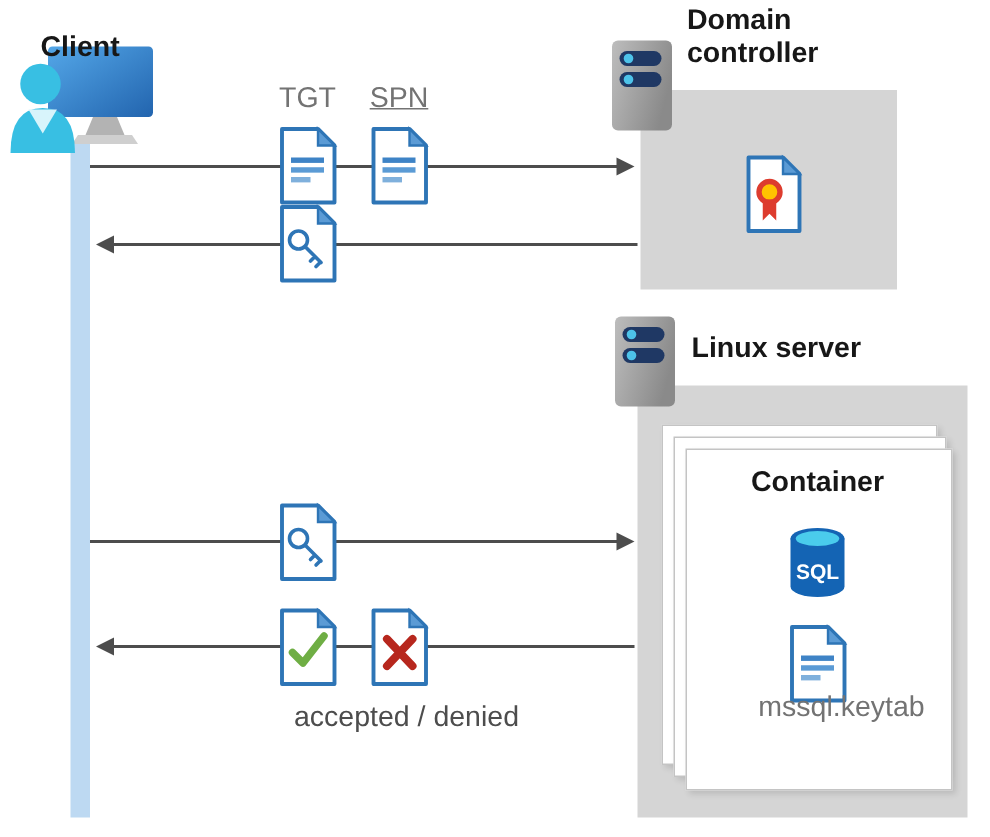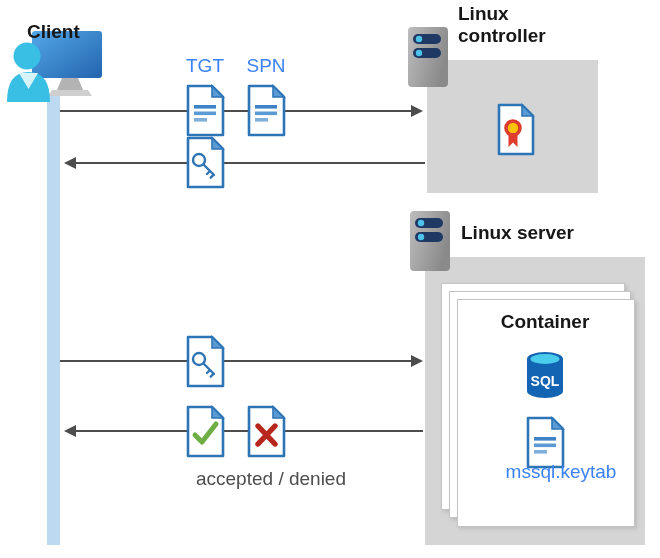--- a/index.html
+++ b/index.html
@@ -1,21 +1,21 @@
 <!DOCTYPE html>
 <html><head>
 <meta charset="utf-8">
 <style>
   html,body{margin:0;padding:0;background:#fff;}
   .canvas{
     position:relative;width:660px;height:558px;background:#fff;overflow:hidden;
     font-family:"Liberation Sans", sans-serif;
   }
   .title{font-weight:bold;font-size:19px;color:#171717;line-height:22px;}
-  .sub{font-size:19px;color:#3b82f6;text-align:center;}
+  .sub{font-size:19px;color:#737373;text-align:center;}
   .note{font-size:19px;color:#4d4d4d;text-align:center;}
   .panel{position:absolute;background:#D5D5D5;}
   .lifeline{position:absolute;left:47px;top:94px;width:13px;height:451px;background:#BDD9F2;z-index:1;}
   .line{position:absolute;height:2px;background:#4d4d4d;z-index:3;}
   .ah-r{position:absolute;width:0;height:0;border-top:6px solid transparent;border-bottom:6px solid transparent;border-left:12px solid #4d4d4d;z-index:3;}
   .ah-l{position:absolute;width:0;height:0;border-top:6px solid transparent;border-bottom:6px solid transparent;border-right:12px solid #4d4d4d;z-index:3;}
   .card{position:absolute;background:#fff;border:1px solid #C4C4C4;box-shadow:2px 2px 4px rgba(0,0,0,0.12);}
   svg.icon{position:absolute;z-index:4;}
   .lbl{position:absolute;z-index:5;}
   svg text{font-family:"Liberation Sans", sans-serif;}
@@ -53,37 +53,37 @@
           <stop offset="1" stop-color="#8A8A8A"></stop>
       </linearGradient>
     </defs>
     <rect x="1" y="1" width="40" height="60" rx="4" fill="url(#sg1)"></rect>
     <rect x="6" y="8" width="28" height="10" rx="5" fill="#1F3864"></rect>
     <circle cx="12" cy="13" r="3.2" fill="#4DC3EA"></circle>
     <rect x="6" y="22" width="28" height="10" rx="5" fill="#1F3864"></rect>
     <circle cx="12" cy="27" r="3.2" fill="#4DC3EA"></circle>
   </svg>
 
-  <div class="lbl title" style="left:458px;top:3px;width:135px;">Linux controller</div>
+  <div class="lbl title" style="left:458px;top:3px;width:135px;">Domain controller</div>
 
   <svg class="icon" style="left:495px;top:103px;" width="42" height="53" viewBox="0 0 42 53">
     <path d="M4 2 H27 L38 13 V51 H4 Z" fill="#fff" stroke="#2E75B6" stroke-width="2.6" stroke-linejoin="round"></path>
     <path d="M27 2 L38 13 H27 Z" fill="#5B9BD5" stroke="#2E75B6" stroke-width="1.6"></path>
     <circle cx="18" cy="25" r="7" fill="#FFC200" stroke="#DD3C2E" stroke-width="3.6"></circle>
     <path d="M13.5 30 V44 L18 39.5 L22.5 44 V30 Z" fill="#DD3C2E"></path>
   </svg>
 
   <div class="line" style="left:60px;top:110px;width:352px;"></div>
   <div class="ah-r" style="left:411px;top:105px;"></div>
 
   <div class="line" style="left:76px;top:162px;width:349px;"></div>
   <div class="ah-l" style="left:64px;top:157px;"></div>
 
   <div class="lbl sub" style="left:179px;top:55px;width:52px;">TGT</div>
-  <div class="lbl sub" style="left:240px;top:55px;width:52px;">SPN</div>
+  <div class="lbl sub" style="left:240px;top:55px;width:52px;text-decoration:underline;">SPN</div>
 
   <svg class="icon" style="left:184px;top:84px;" width="43" height="53" viewBox="0 0 43 53">
     <path d="M4 2 H28 L39 13 V51 H4 Z" fill="#fff" stroke="#2E75B6" stroke-width="2.6" stroke-linejoin="round"></path>
     <path d="M28 2 L39 13 H28 Z" fill="#5B9BD5" stroke="#2E75B6" stroke-width="1.6"></path>
     <rect x="10" y="21" width="22" height="3.6" fill="#3E83C6"></rect>
     <rect x="10" y="27.5" width="22" height="3.6" fill="#5B9BD5"></rect>
     <rect x="10" y="34" width="13" height="3.6" fill="#7FB0DC"></rect>
   </svg>
 
   <svg class="icon" style="left:245px;top:84px;" width="43" height="53" viewBox="0 0 43 53">

